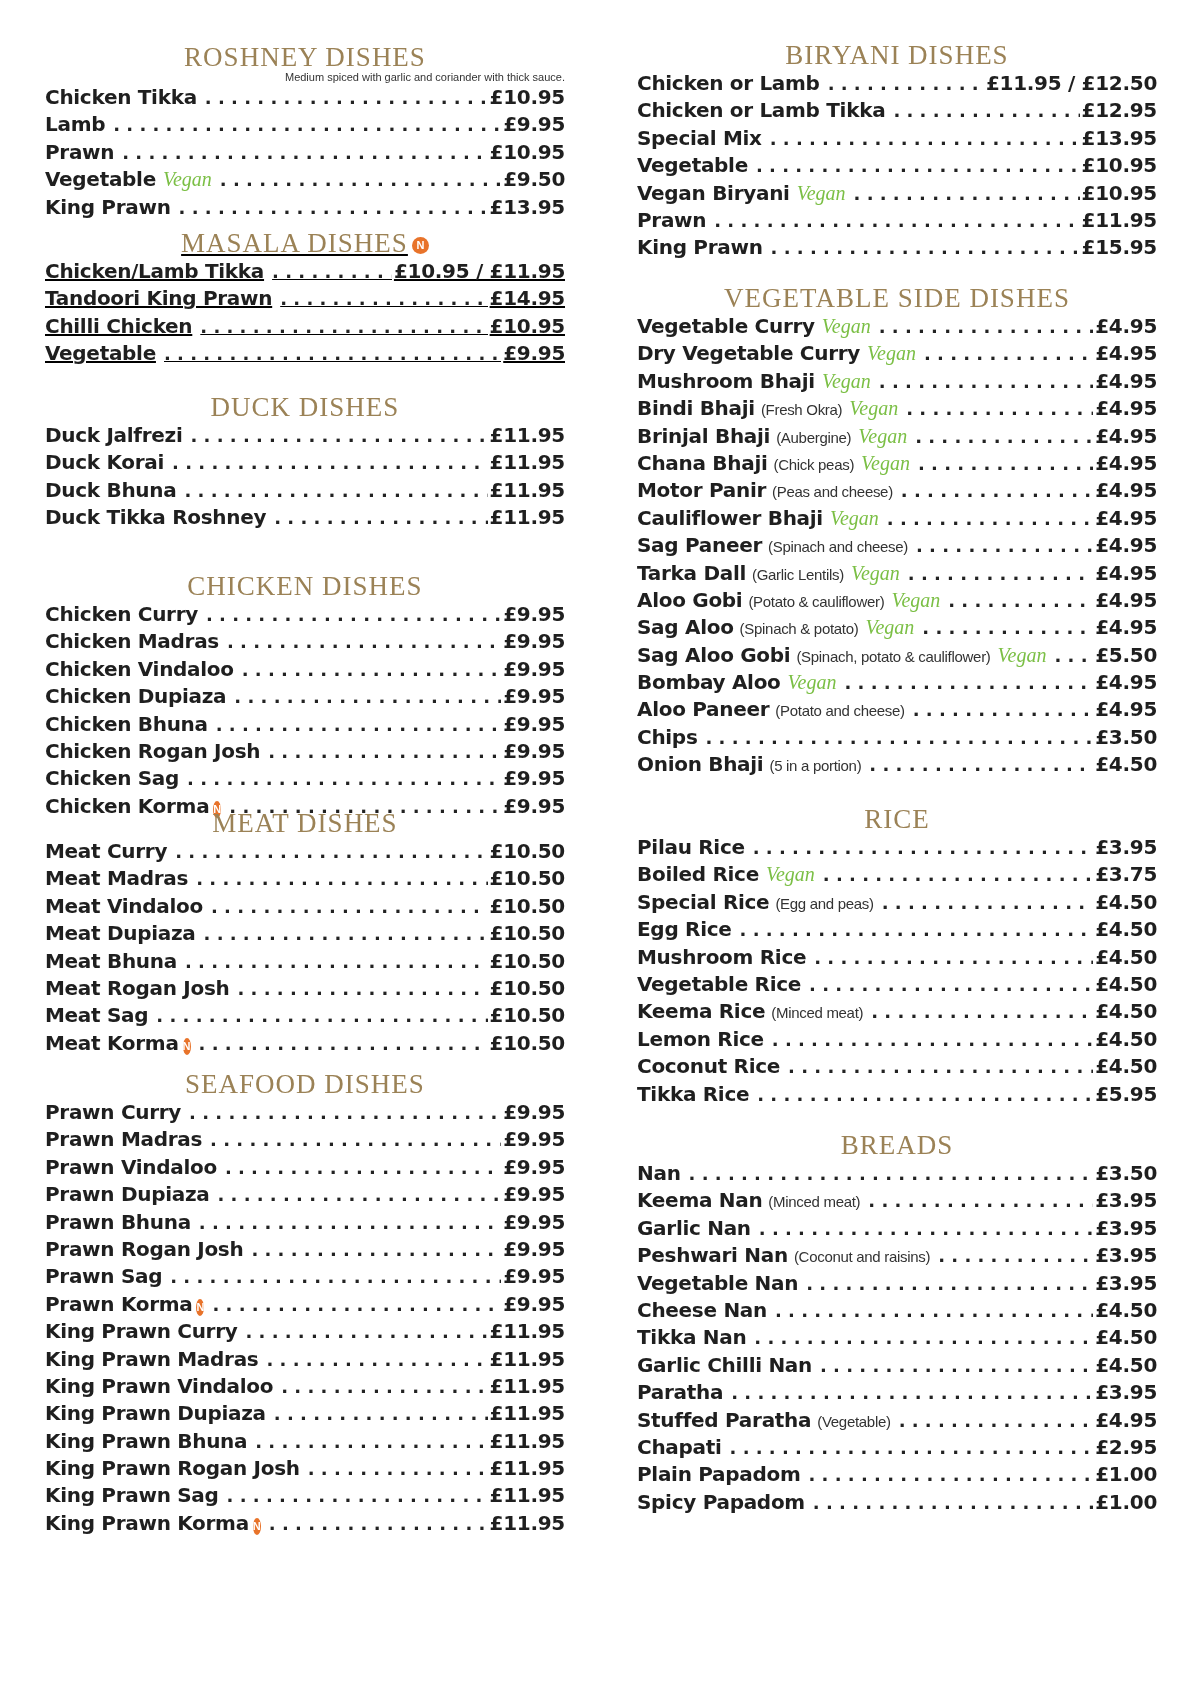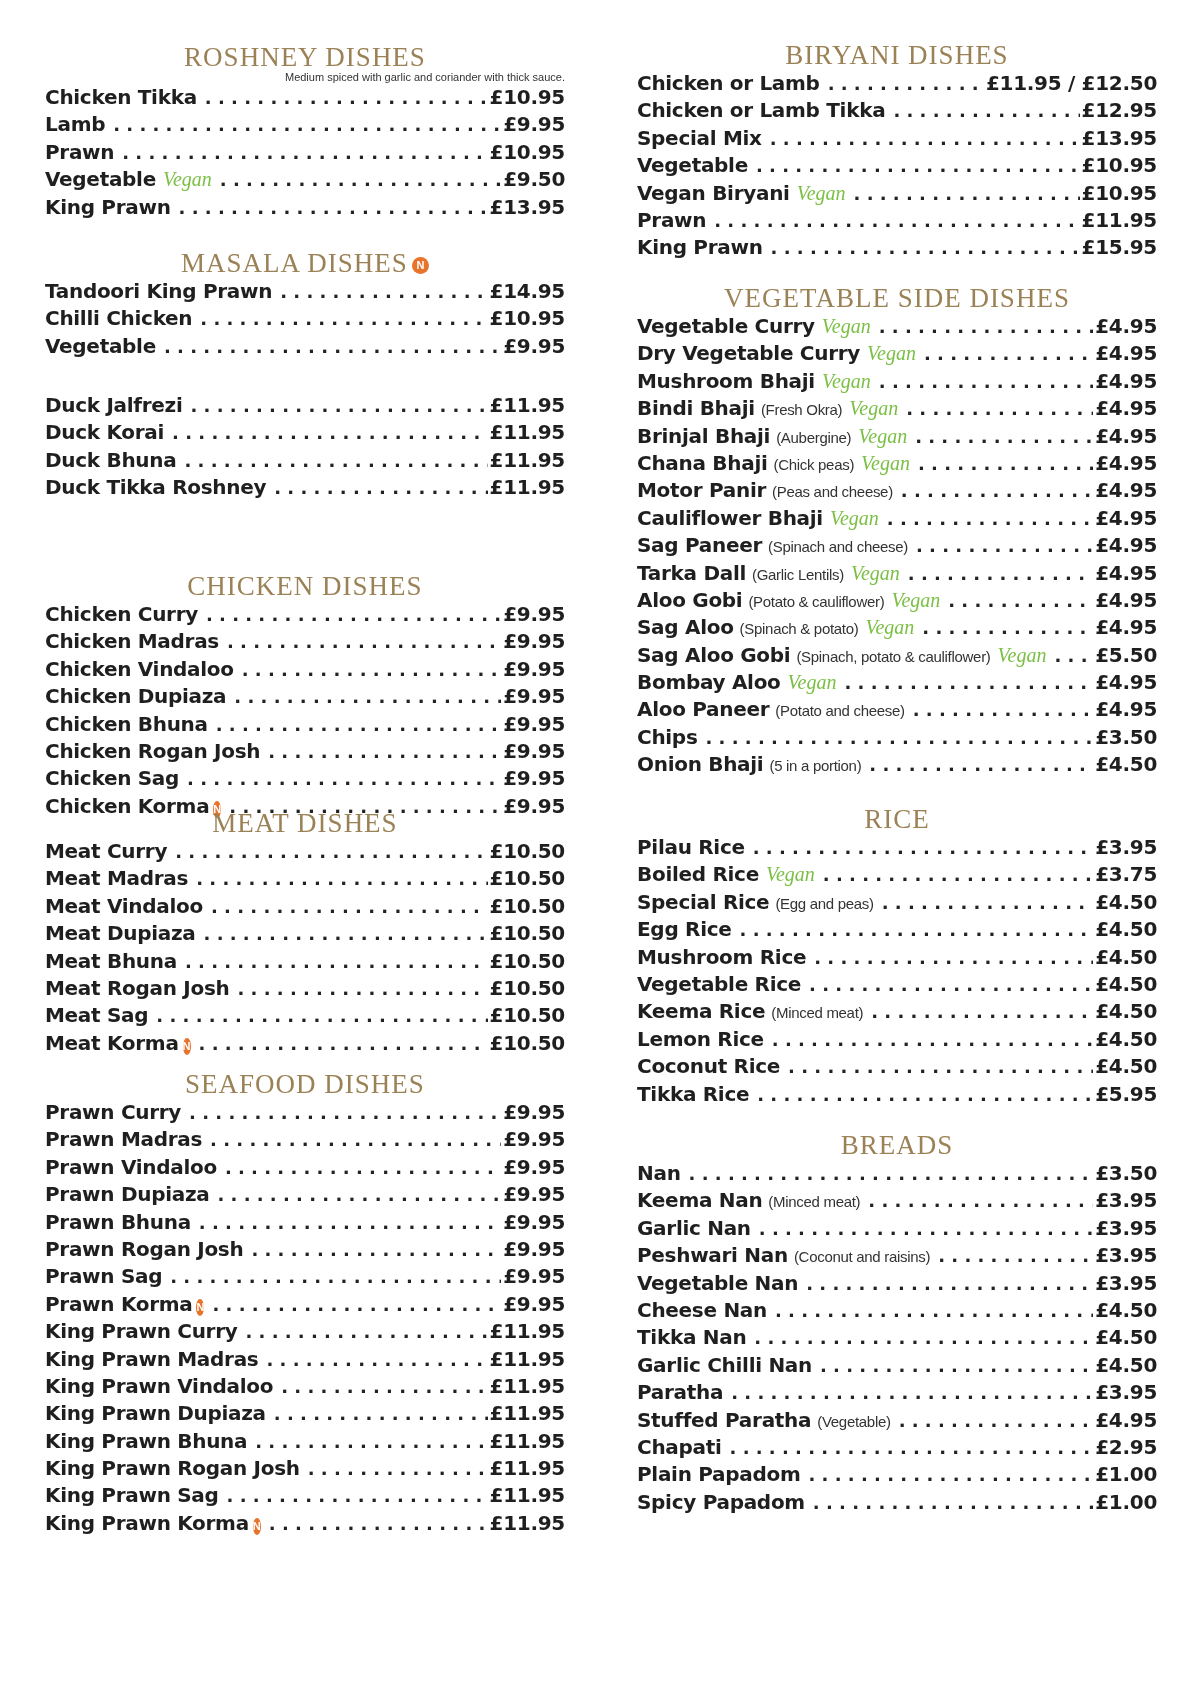--- a/index.html
+++ b/index.html
@@ -116,39 +116,45 @@
           <span class="vegan">Vegan</span>
           <span class="dots"></span>
           <span class="price">£9.50</span>
         </div>
         <div class="row">
           <span class="name">King Prawn</span>
           <span class="dots"></span>
           <span class="price">£13.95</span>
         </div>
       </div>
-      <div class="section" style="top: 248px;">
+      <div class="section" style="top: 228px; text-decoration: underline;">
         <div class="sec-title"><span>MASALA DISHES</span><span class="nut">N</span></div>
         <div class="row">
+          <span class="name">Chicken/Lamb Tikka</span>
+          <span class="dots"></span>
+          <span class="price">£10.95 / £11.95</span>
+        </div>
+        <div class="row">
           <span class="name">Tandoori King Prawn</span>
           <span class="dots"></span>
           <span class="price">£14.95</span>
         </div>
         <div class="row">
           <span class="name">Chilli Chicken</span>
           <span class="dots"></span>
           <span class="price">£10.95</span>
         </div>
         <div class="row">
           <span class="name">Vegetable</span>
           <span class="dots"></span>
           <span class="price">£9.95</span>
         </div>
       </div>
       <div class="section" style="top: 392px;">
+        <div class="sec-title"><span>DUCK DISHES</span></div>
         <div class="row">
           <span class="name">Duck Jalfrezi</span>
           <span class="dots"></span>
           <span class="price">£11.95</span>
         </div>
         <div class="row">
           <span class="name">Duck Korai</span>
           <span class="dots"></span>
           <span class="price">£11.95</span>
         </div>

